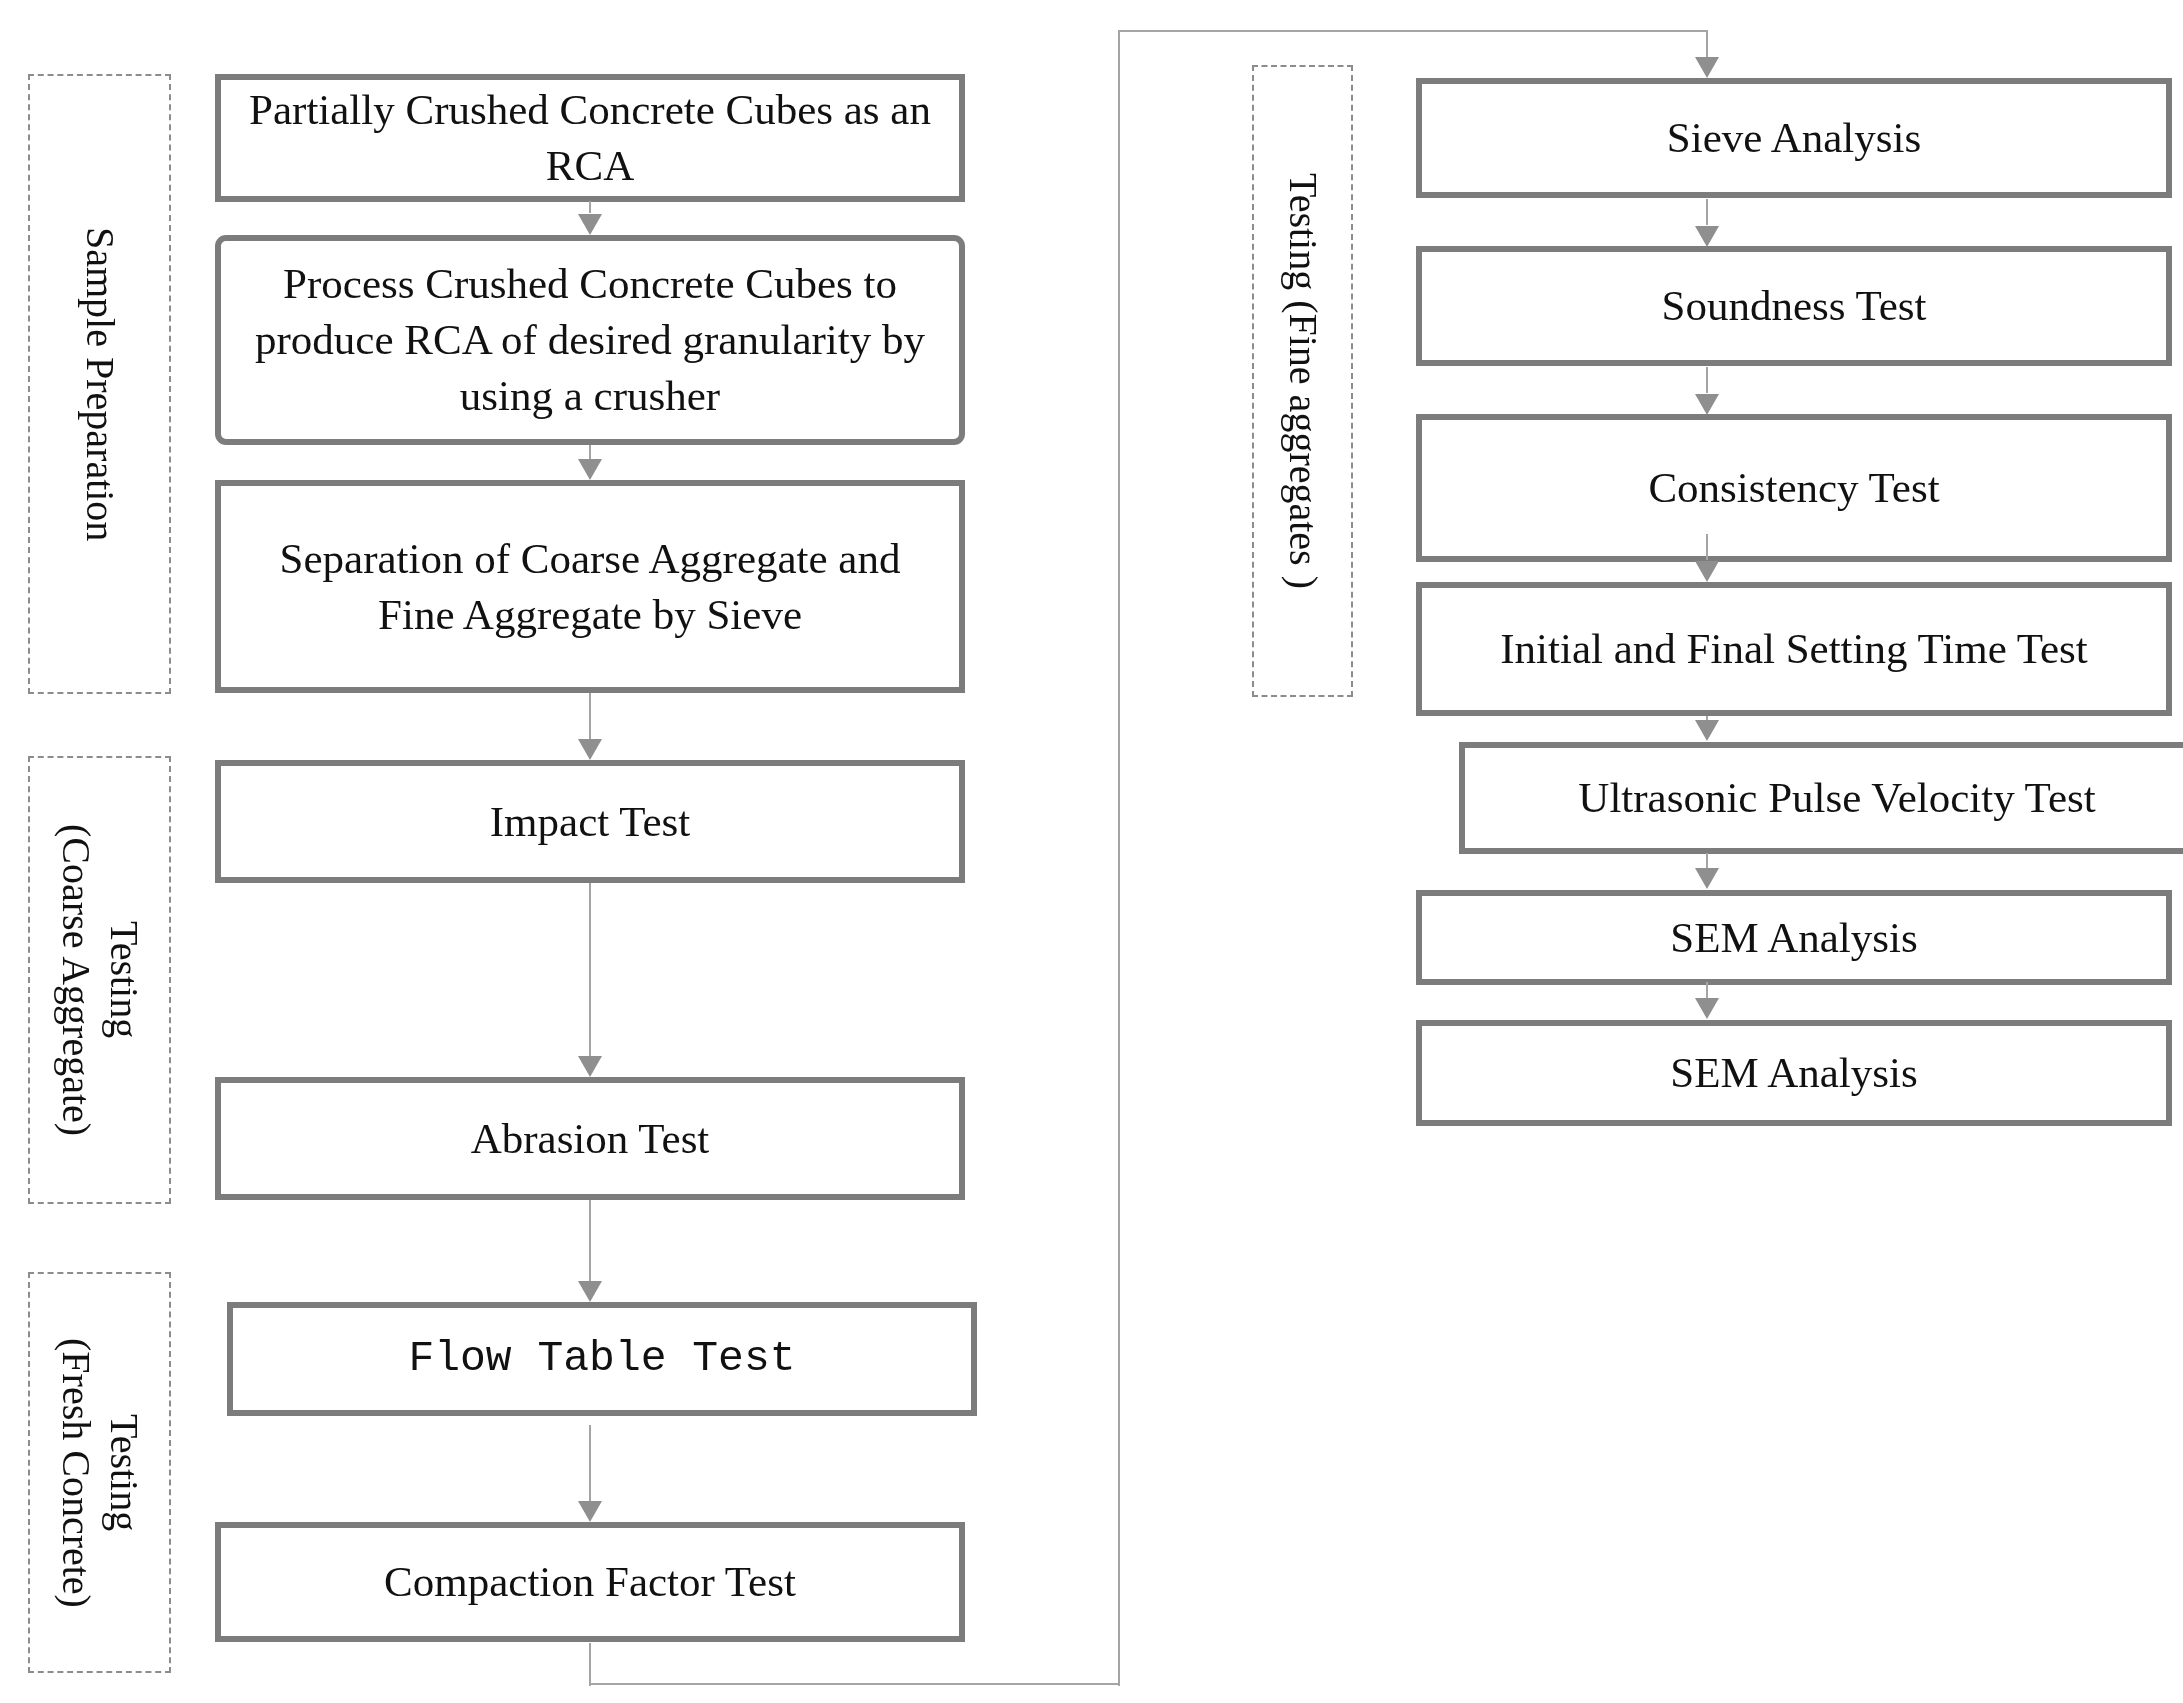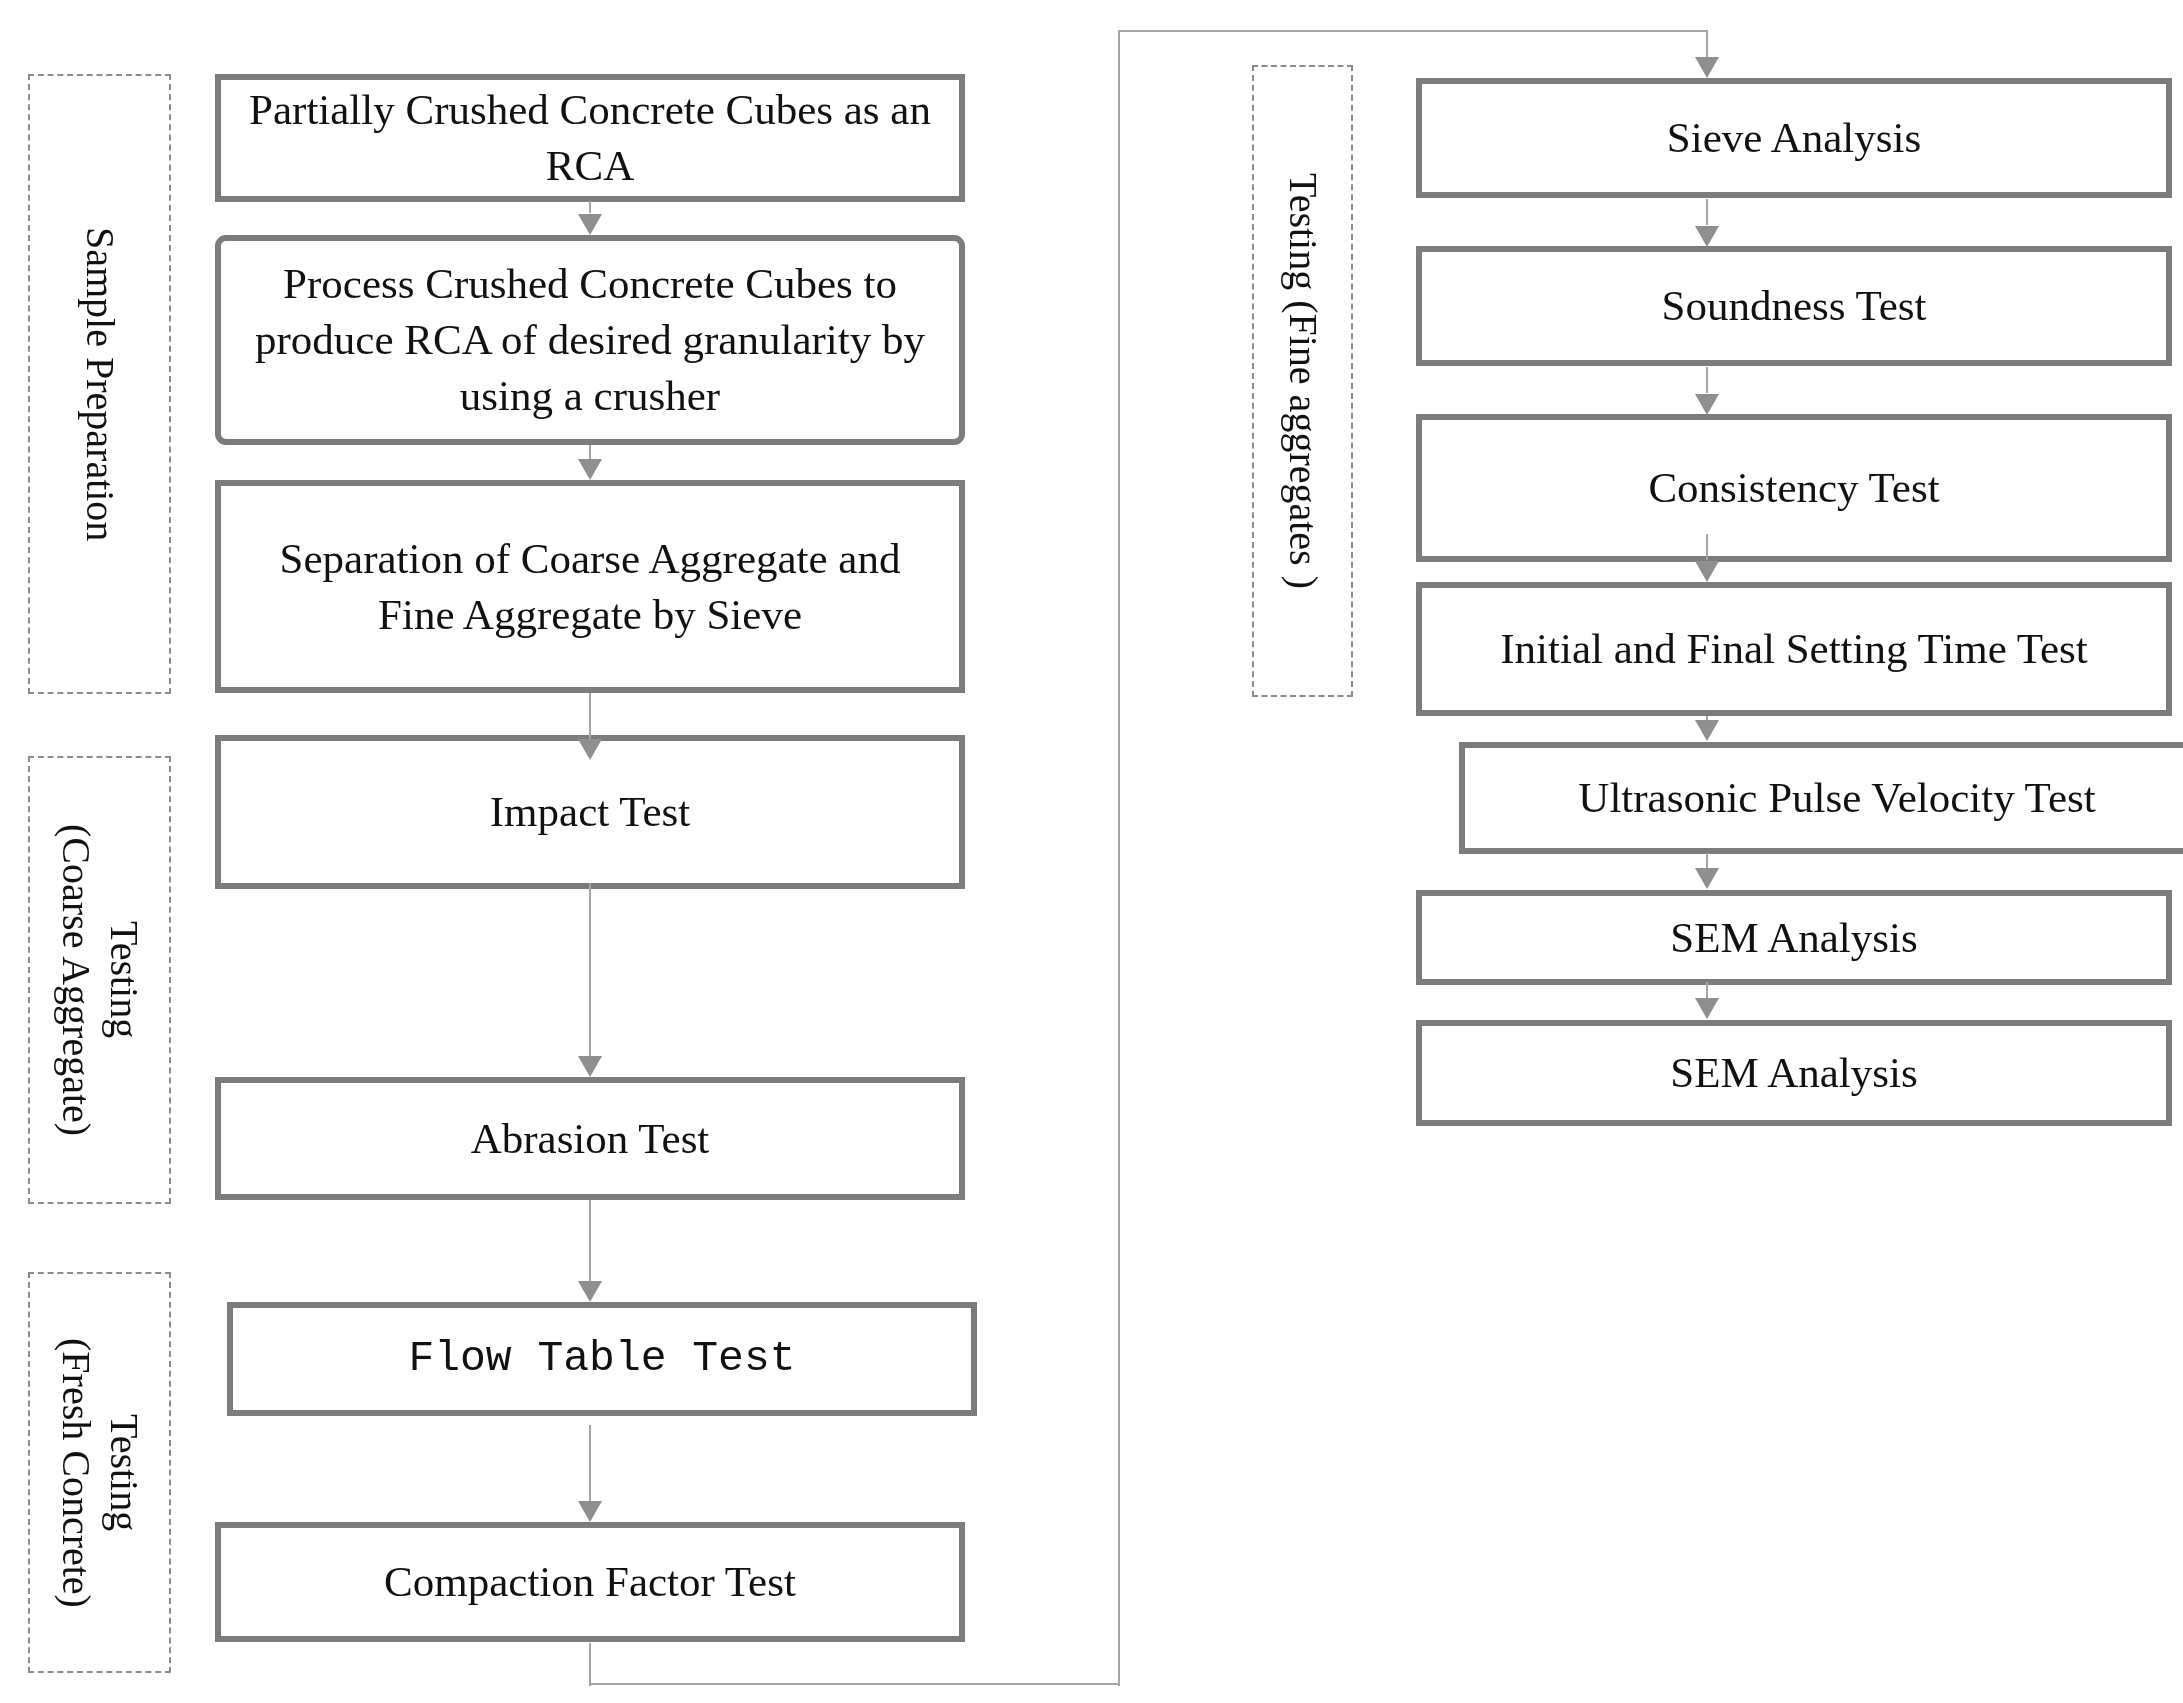--- a/index.html
+++ b/index.html
@@ -80,21 +80,21 @@
   <div class="vlabel" style="left:1252px;top:65px;width:101px;height:632px;">
     <div class="vtext">Testing (Fine aggregates )</div>
   </div>
 
   <div class="fbox" style="left:215px;top:74px;width:750px;height:128px;">Partially Crushed Concrete Cubes as an RCA</div>
 
   <div class="fbox" style="left:215px;top:235px;width:750px;height:210px;border-radius:11px;">Process Crushed Concrete Cubes to produce RCA of desired granularity by using a crusher</div>
 
   <div class="fbox" style="left:215px;top:480px;width:750px;height:213px;">Separation of Coarse Aggregate and Fine Aggregate by Sieve</div>
 
-  <div class="fbox" style="left:215px;top:735px;width:750px;height:154px;text-align:center;">Impact Test</div>
+  <div class="fbox" style="left:215px;top:760px;width:750px;height:123px;text-align:center;">Impact Test</div>
 
   <div class="fbox" style="left:215px;top:1077px;width:750px;height:123px;">Abrasion Test</div>
 
   <div class="fbox" style="left:227px;top:1302px;width:750px;height:114px;font-family:Liberation Mono, monospace;">Flow Table Test</div>
 
   <div class="fbox" style="left:215px;top:1522px;width:750px;height:120px;">Compaction Factor Test</div>
 
   <div class="fbox" style="left:1416px;top:78px;width:756px;height:120px;">Sieve Analysis</div>
 
   <div class="fbox" style="left:1416px;top:246px;width:756px;height:120px;">Soundness Test</div>

